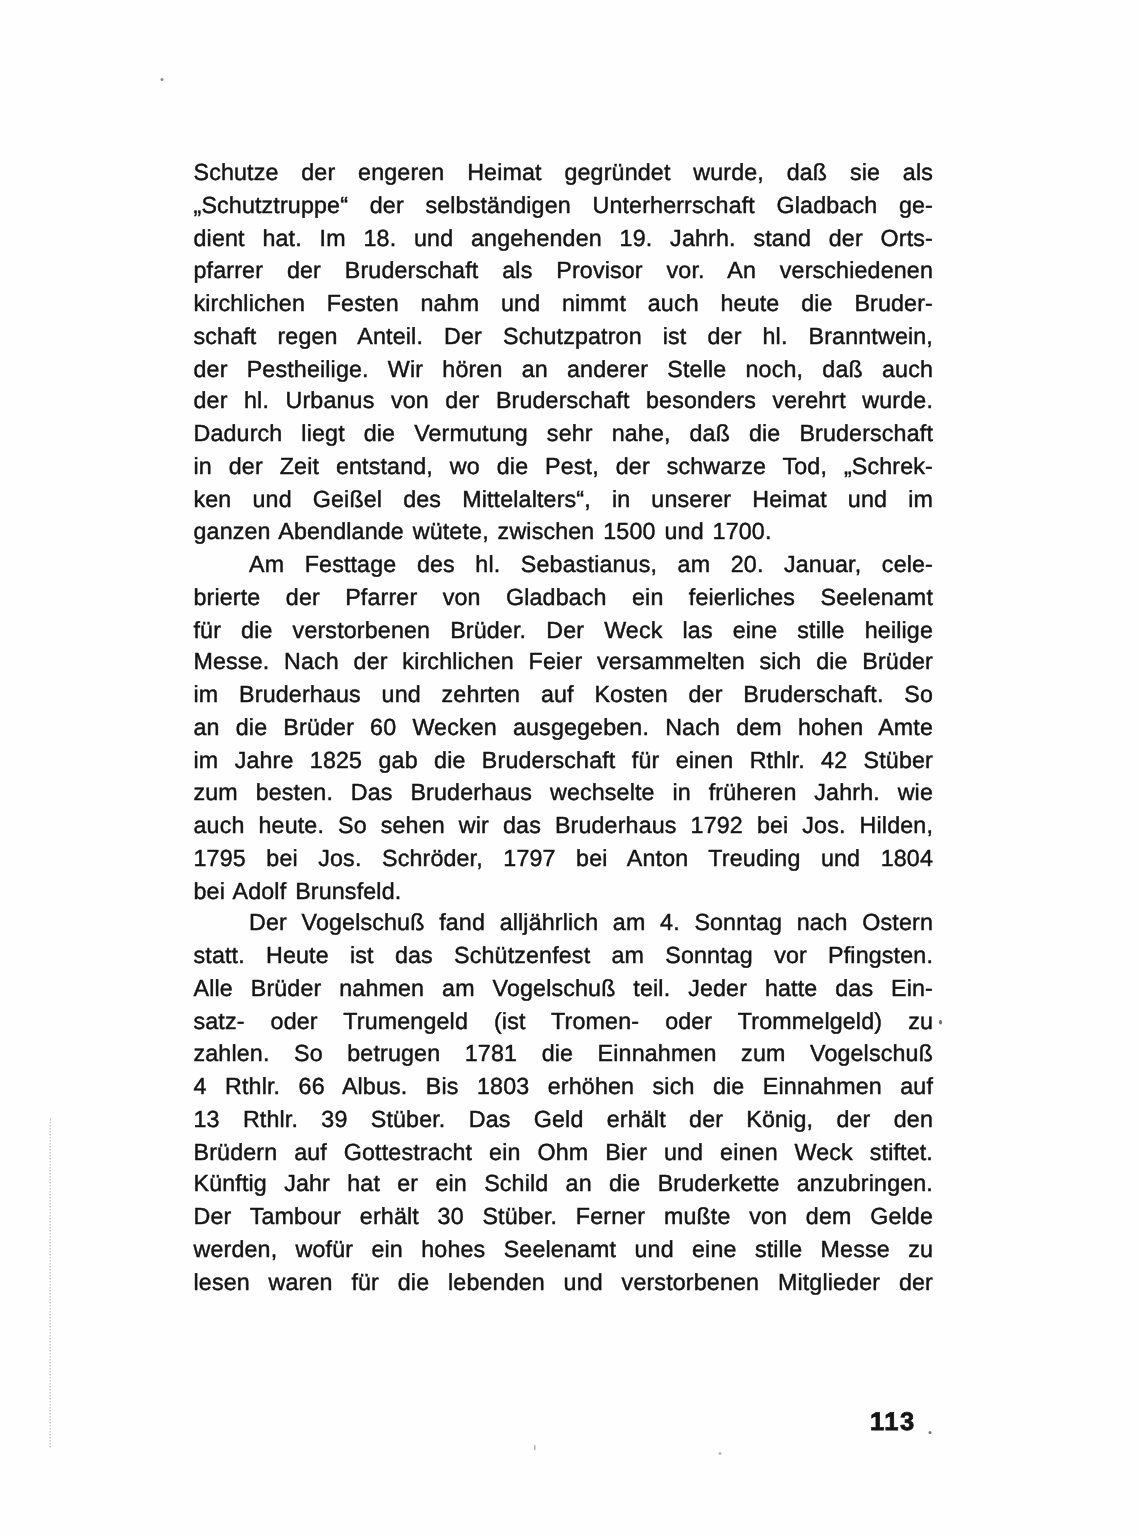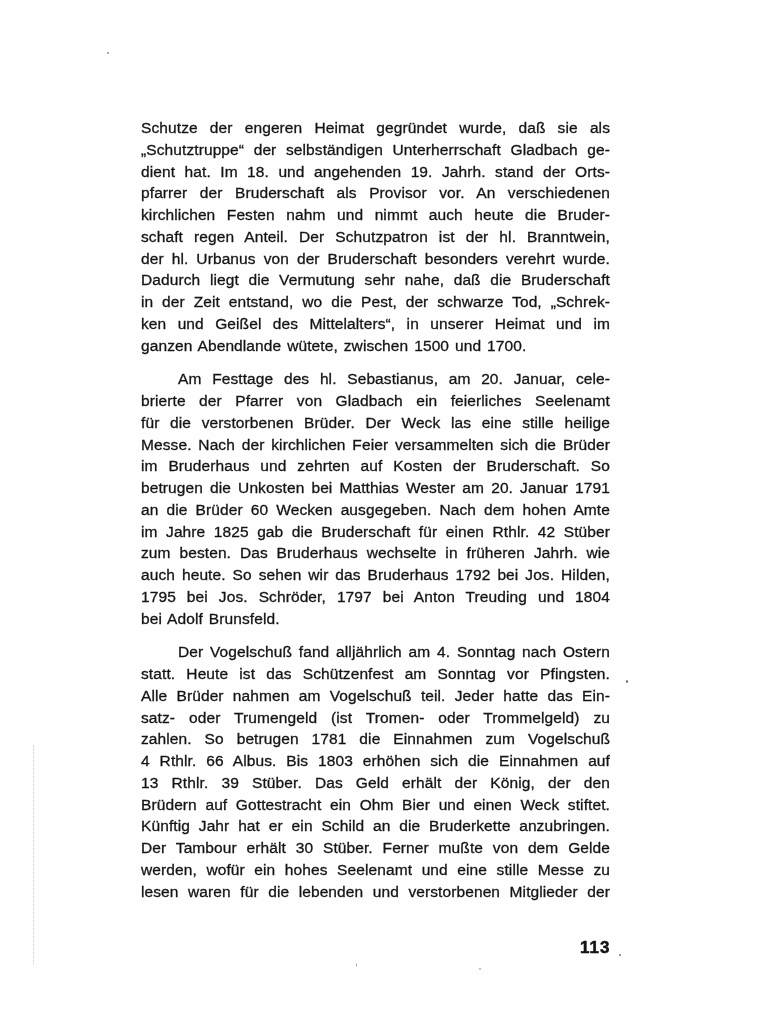--- a/index.html
+++ b/index.html
@@ -16,21 +16,21 @@
     position: absolute;
     left: 129px;
     top: 105px;
     width: 493px;
     font-size: 15.5px;
     line-height: 21.75px;
     letter-spacing: 0.1px;
     word-spacing: 1.5px;
     -webkit-text-stroke: 0.3px #141414;
   }
-  .para { margin: 12px; }
+  .para { margin: 0; }
   .line {
     text-align: justify;
     text-align-last: justify;
     white-space: normal;
   }
   .line.endpara { text-align-last: left; }
   .line.indent { text-indent: 37px; }
   .page-number {
     position: absolute;
     left: 580px;
@@ -60,34 +60,34 @@
 
   <div class="text-block">
 
     <div class="para">
       <div class="line">Schutze der engeren Heimat gegründet wurde, daß sie als</div>
       <div class="line">„Schutztruppe“ der selbständigen Unterherrschaft Gladbach ge-</div>
       <div class="line">dient hat. Im 18. und angehenden 19. Jahrh. stand der Orts-</div>
       <div class="line">pfarrer der Bruderschaft als Provisor vor. An verschiedenen</div>
       <div class="line">kirchlichen Festen nahm und nimmt auch heute die Bruder-</div>
       <div class="line">schaft regen Anteil. Der Schutzpatron ist der hl. Branntwein,</div>
+      <div class="line">der Pestheilige. Wir hören an anderer Stelle noch, daß auch</div>
       <div class="line">der hl. Urbanus von der Bruderschaft besonders verehrt wurde.</div>
       <div class="line">Dadurch liegt die Vermutung sehr nahe, daß die Bruderschaft</div>
       <div class="line">in der Zeit entstand, wo die Pest, der schwarze Tod, „Schrek-</div>
       <div class="line">ken und Geißel des Mittelalters“, in unserer Heimat und im</div>
       <div class="line endpara">ganzen Abendlande wütete, zwischen 1500 und 1700.</div>
     </div>
 
     <div class="para">
       <div class="line indent">Am Festtage des hl. Sebastianus, am 20. Januar, cele-</div>
       <div class="line">brierte der Pfarrer von Gladbach ein feierliches Seelenamt</div>
       <div class="line">für die verstorbenen Brüder. Der Weck las eine stille heilige</div>
       <div class="line">Messe. Nach der kirchlichen Feier versammelten sich die Brüder</div>
       <div class="line">im Bruderhaus und zehrten auf Kosten der Bruderschaft. So</div>
-      <div class="line">betrugen die Unkosten bei Matthias Wester am 20. Januar 1791</div>
       <div class="line">an die Brüder 60 Wecken ausgegeben. Nach dem hohen Amte</div>
       <div class="line">im Jahre 1825 gab die Bruderschaft für einen Rthlr. 42 Stüber</div>
       <div class="line">zum besten. Das Bruderhaus wechselte in früheren Jahrh. wie</div>
       <div class="line">auch heute. So sehen wir das Bruderhaus 1792 bei Jos. Hilden,</div>
       <div class="line">1795 bei Jos. Schröder, 1797 bei Anton Treuding und 1804</div>
       <div class="line endpara">bei Adolf Brunsfeld.</div>
     </div>
 
     <div class="para">
       <div class="line indent">Der Vogelschuß fand alljährlich am 4. Sonntag nach Ostern</div>

